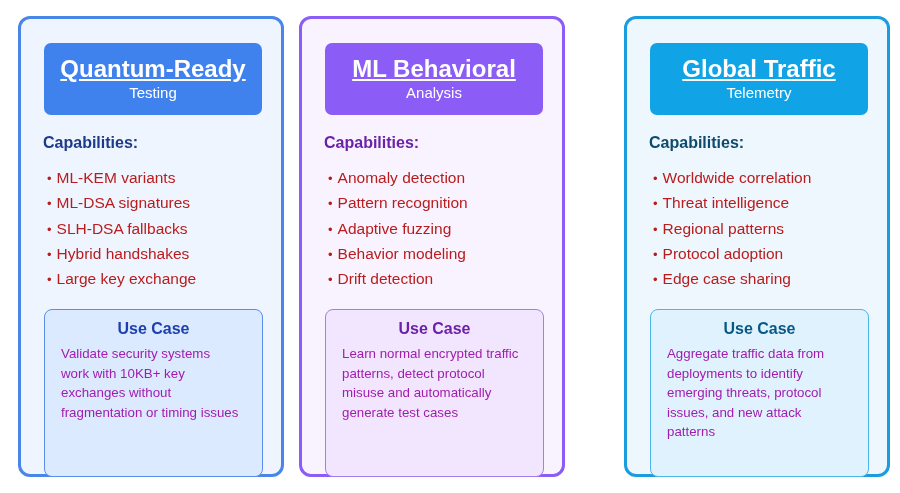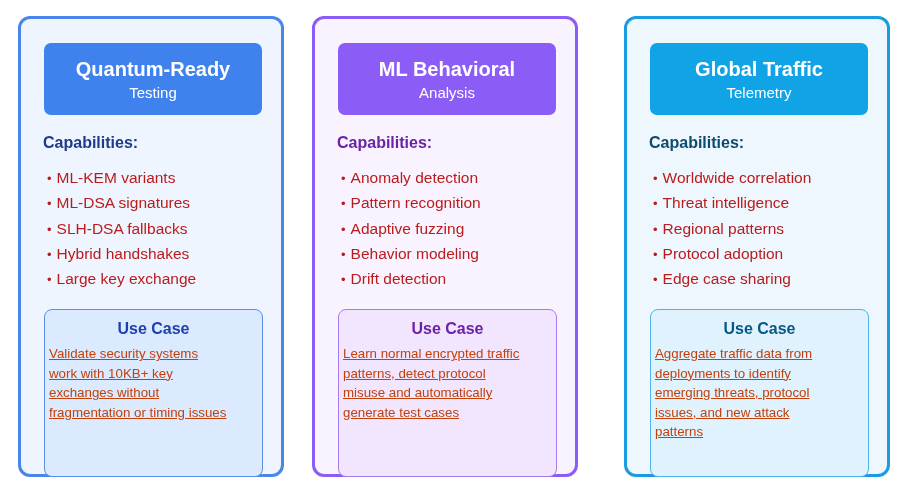--- a/index.html
+++ b/index.html
@@ -1,46 +1,46 @@
 <!DOCTYPE html>
 <html><head>
 <meta charset="utf-8">
 <style>
   html, body { margin: 0; padding: 0; background: #ffffff; }
   body { width: 900px; height: 493px; position: relative; overflow: hidden;
          font-family: "Liberation Sans", sans-serif; }
   .card { position: absolute; top: 16px; width: 266px; height: 461px;
           border: 3px solid; border-radius: 12px; box-sizing: border-box; }
   .card-0 { left: 18px; border-color: #4a85ea; background: #eef5ff; }
-  .card-1 { left: 312px; border-color: #8b5cf6; background: #f9f3ff; }
+  .card-1 { left: 299px; border-color: #8b5cf6; background: #f9f3ff; }
   .card-2 { left: 624px; border-color: #1a9ddf; background: #eef6fe; padding-left: 26px; }
   .header { position: absolute; left: 23px; top: 24px; width: 218px; height: 72px;
             border-radius: 7px; color: #fff; text-align: center; box-sizing: border-box; padding-top: 14px; }
   .card-0 .header { background: #3f82ee; }
   .card-1 .header { background: #8b5cf6; }
   .card-2 .header { background: #10a3e6; }
-  .h-title { font-size: 20px; font-weight: bold; line-height: 24px; }
+  .h-title { font-size: 24px; font-weight: bold; line-height: 24px; text-decoration: underline; }
   .h-sub { font-size: 15px; line-height: 24px; }
   .cap { position: absolute; left: 22px; top: 115px; font-size: 16px; font-weight: bold; }
   .card-0 .cap { color: #1e3a8a; }
   .card-1 .cap { color: #6b21a8; }
   .card-2 .cap { color: #0c4a6e; }
   ul.caps { position: absolute; left: 26px; top: 147px; margin: 0; padding: 0; list-style: none; }
   ul.caps li { font-size: 15.5px; color: #b91c1c; line-height: 24.3px; white-space: nowrap; }
   ul.caps li::before { content: "\2022"; margin-right: 5px; font-size: 13px; }
   .usecase { position: absolute; left: 23px; top: 290px; width: 219px; height: 168px;
              border: 1.5px solid; border-radius: 8px; box-sizing: border-box; }
   .card-0 .usecase { background: #dbeafe; border-color: #5a8ee8; }
   .card-1 .usecase { background: #f1e6fd; border-color: #a57cf0; }
   .card-2 .usecase { background: #e0f2fe; border-color: #4cb6e8; }
   .uc-title { text-align: center; font-size: 16px; font-weight: bold; margin-top: 10px; }
   .card-0 .uc-title { color: #1e40af; }
   .card-1 .uc-title { color: #6b21a8; }
   .card-2 .uc-title { color: #075985; }
-  .uc-text { margin: 6px 0 0 4px; width: 180px; font-size: 13.3px; line-height: 19.5px; color: #c2410c; text-decoration: underline; }
+  .uc-text { margin: 6px 0 0 16px; width: 180px; font-size: 13.3px; line-height: 19.5px; color: #a21caf; }
 </style>
 </head>
 <body>
 
 <div class="card card-0">
   <div class="header">
     <div class="h-title">Quantum-Ready</div>
     <div class="h-sub">Testing</div>
   </div>
   <div class="cap">Capabilities:</div>

